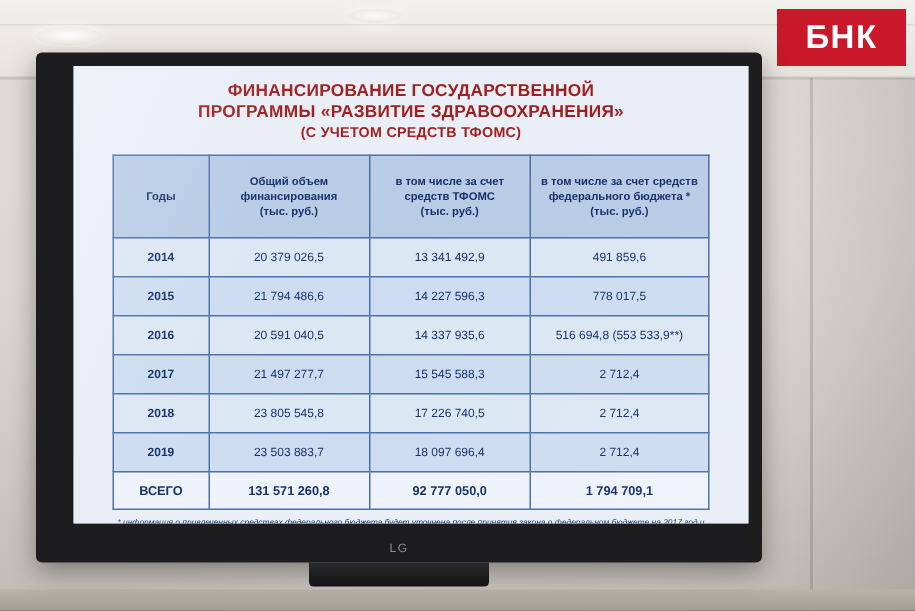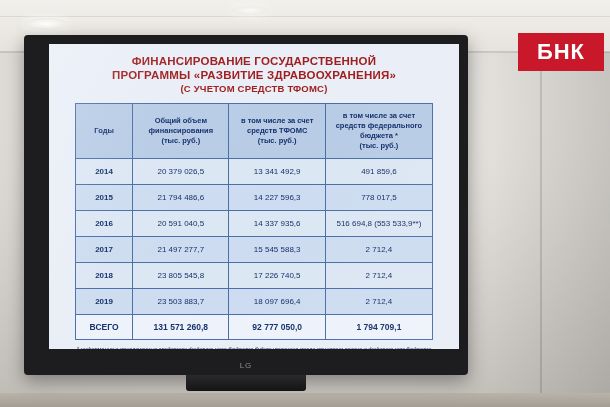--- a/index.html
+++ b/index.html
@@ -80,35 +80,34 @@
 
   
   .logo {
     position: absolute;
     right: 6px; top: 6px;
     width: 86px; height: 38px;
     background: #c8182a;
     display: flex;
     align-items: center;
     justify-content: center;
-    margin-top: 27px;
   }
   .logo-text {
     color: #fff;
     font-size: 22px;
     font-weight: bold;
     letter-spacing: 1px;
     font-family: "Liberation Sans", sans-serif;
   }
 
   
   .tv {
     position: absolute;
     left: 24px; top: 35px;
-    width: 444px; height: 340px;
+    width: 484px; height: 340px;
     background: #1d1d1f;
     border-radius: 4px;
     box-shadow: 0 6px 18px rgba(0,0,0,0.35);
     padding: 9px 9px 26px 25px;
     box-sizing: border-box;
   }
   .tv-screen {
     position: relative;
     width: 100%;
     height: 305px;

